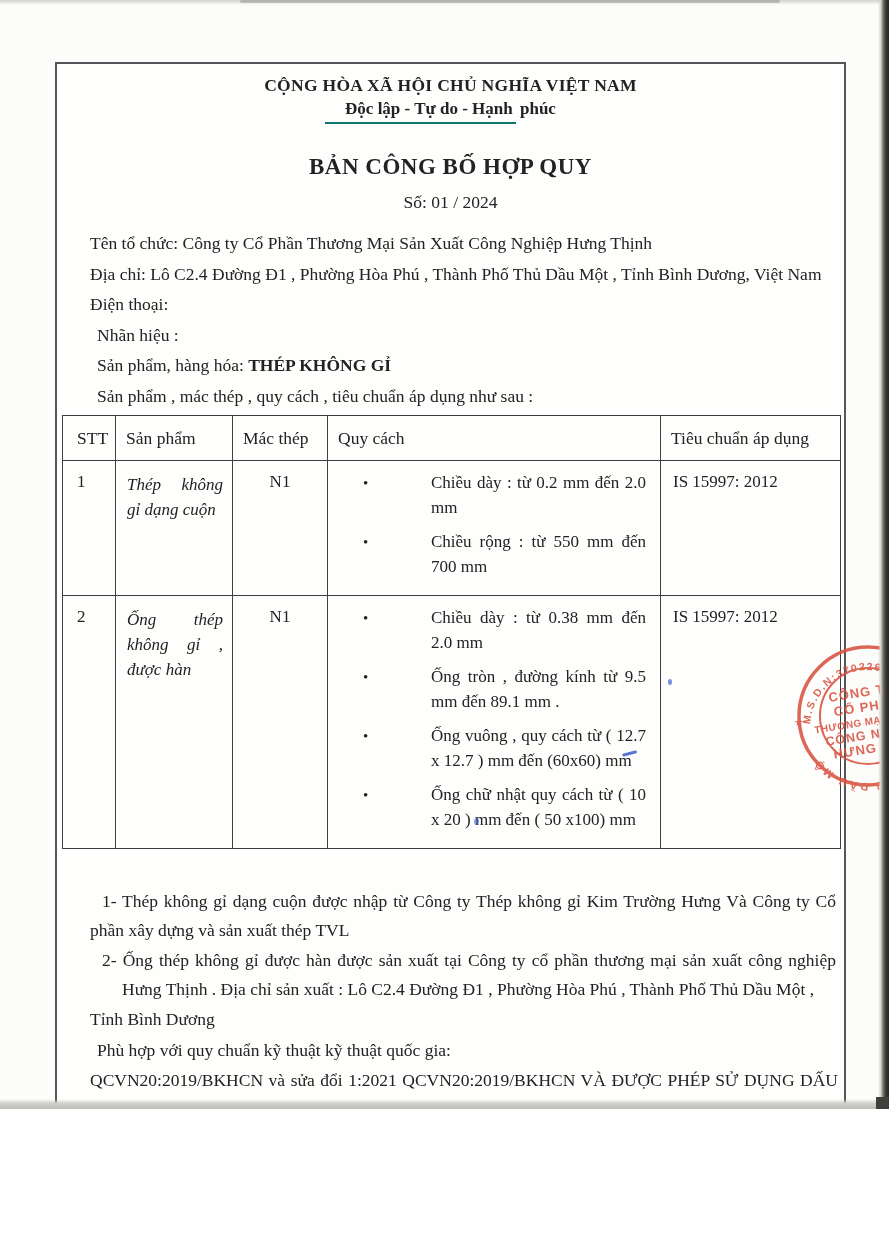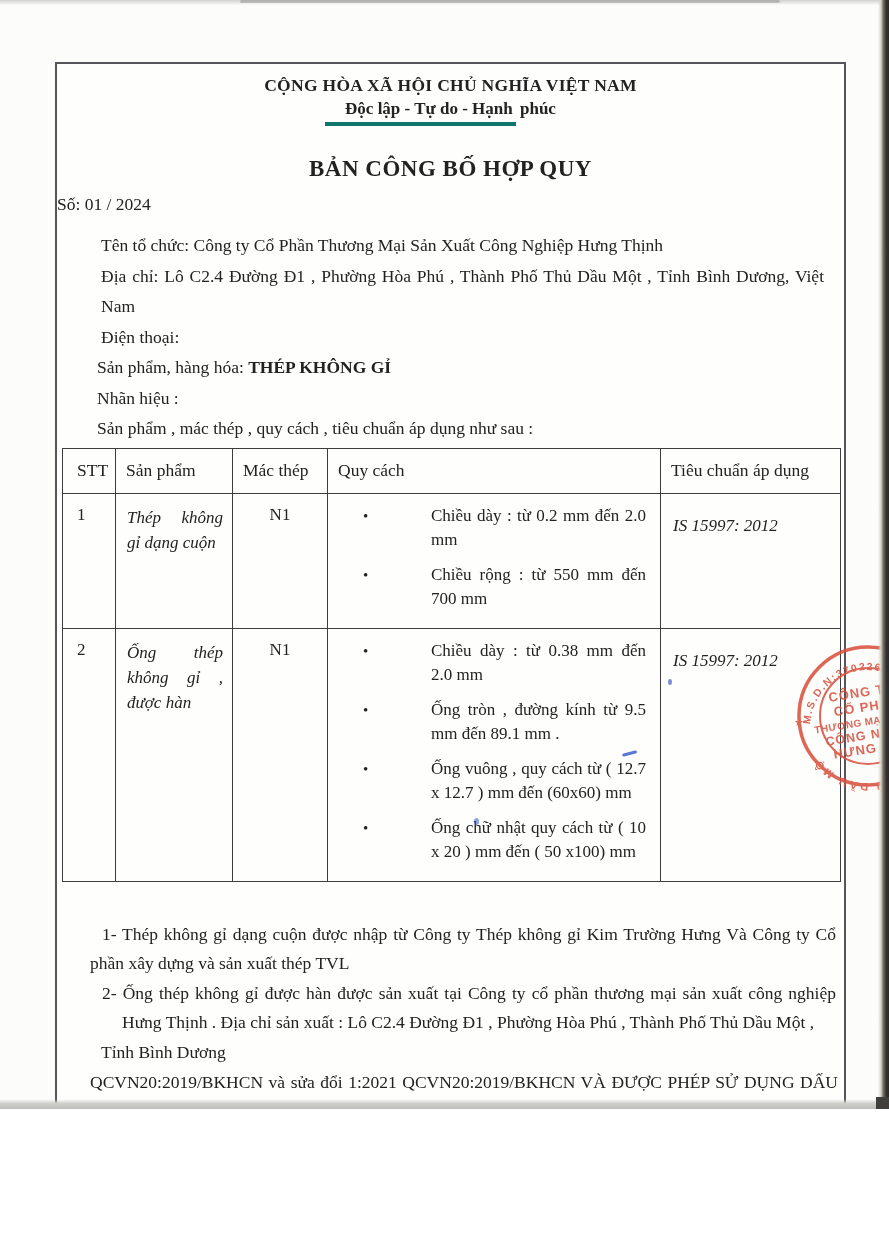--- a/index.html
+++ b/index.html
@@ -12,42 +12,42 @@
   .canvas{position:relative;width:889px;height:1109px;background:#fcfcfb;overflow:hidden;}
 
   
   .page{
     position:absolute;left:55px;top:62px;width:791px;height:1101px;
     border:2px solid #56565a;background:#fefefd;box-sizing:border-box;
   }
 
   .natl{margin-top:10px;text-align:center;font-weight:700;font-size:17.5px;line-height:23px;letter-spacing:.3px;}
   .motto{text-align:center;font-weight:700;font-size:17px;line-height:24px;}
-  .motto-u{display:inline-block;border-bottom:4px solid #0f766e;padding:0 3px 1px 20px;margin-left:-20px;text-align:right;}
+  .motto-u{display:inline-block;border-bottom:2px solid #0f766e;padding:0 3px 1px 20px;margin-left:-20px;text-align:right;}
   .title{margin-top:28px;text-align:center;font-weight:700;font-size:23px;line-height:30px;letter-spacing:.5px;}
-  .docno{margin-top:7px;font-size:17.5px;line-height:26px;}
+  .docno{margin-top:7px;text-align:center;font-size:17.5px;line-height:26px;}
 
   p{margin:0;}
   .ln{font-size:17.5px;line-height:30.5px;}
-  .ml33{margin-left:44px;margin-right:20px;}
+  .ml33{margin-left:33px;margin-right:20px;}
   .ml40{margin-left:40px;margin-right:20px;}
   .first{margin-top:13px;}
   .just{text-align:justify;}
   strong{font-weight:700;}
 
   table{border-collapse:collapse;margin:4px 0 0 5px;width:778px;font-size:17px;table-layout:fixed;}
   th,td{border:1.6px solid #3e3e40;}
   th{font-weight:400;text-align:left;height:40px;padding:2px 10px;font-size:17.5px;vertical-align:middle;}
   th.c-stt,td.c-stt{text-align:left;padding-left:14px;padding-right:2px;}
   td{vertical-align:top;}
   td.c-stt{padding-top:11px;}
   td.c-prod{padding:11px 9px 0 11px;text-align:justify;line-height:25px;font-style:italic;}
   td.c-grade{text-align:center;padding-top:11px;border-radius:30px;}
   td.c-spec{padding:10px 14px 6px 30px;}
-  td.c-std{padding:22px 8px 0 12px;font-style:italic;}
+  td.c-std{padding:11px 8px 0 12px;}
   tr.r1{height:93px;}
   tr.r2{height:238px;}
   ul.spec{list-style:none;margin:0;padding:0;}
   ul.spec li{display:flex;margin-bottom:10px;line-height:24.5px;}
   ul.spec .b{flex:0 0 26px;padding-left:5px;font-size:15px;}
   ul.spec .t{flex:1;text-align:justify;margin-left:42px;}
 
   .note{font-size:17.5px;line-height:29px;text-align:justify;}
   .note1{margin:38px 8px 0 33px;text-indent:12px;}
   .note2{margin:1px 8px 0 45px;padding-left:20px;text-indent:-20px;}
@@ -88,22 +88,22 @@
     <div class="natl">CỘNG HÒA XÃ HỘI CHỦ NGHĨA VIỆT NAM</div>
     <div class="motto"><span class="motto-u">Độc lập - Tự do - Hạnh</span><span> phúc</span></div>
 
     <div class="title">BẢN CÔNG BỐ HỢP QUY</div>
     <div class="docno">Số: 01 / 2024</div>
 
     <p class="ln ml33 first just">Tên tổ chức: Công ty Cổ Phần Thương Mại Sản Xuất Công Nghiệp Hưng Thịnh</p>
     <p class="ln ml33 just">Địa chỉ: Lô C2.4 Đường Đ1 , Phường Hòa Phú , Thành Phố Thủ Dầu Một , Tỉnh Bình Dương, Việt Nam</p>
     <p class="ln ml33">Điện thoại:</p>
 
+    <p class="ln ml40">Nhãn hiệu :</p>
     <p class="ln ml40"><span>Sản phẩm, hàng hóa: </span><strong>THÉP KHÔNG GỈ</strong></p>
-    <p class="ln ml40">Nhãn hiệu :</p>
     <p class="ln ml40">Sản phẩm , mác thép , quy cách , tiêu chuẩn áp dụng như sau :</p>
 
     <table>
       <colgroup>
         <col style="width:53px">
           <col style="width:117px">
           <col style="width:95px">
           <col style="width:333px">
           <col style="width:180px">
       </colgroup>
@@ -160,20 +160,21 @@
             </ul>
           </td>
           <td class="c-std">IS 15997: 2012</td>
         </tr>
       </tbody>
     </table>
 
     <p class="note note1">1- Thép không gỉ dạng cuộn được nhập từ Công ty Thép không gỉ Kim Trường Hưng Và Công ty Cổ phần xây dựng và sản xuất thép TVL</p>
     <p class="note note2">2- Ống thép không gỉ được hàn được sản xuất tại Công ty cổ phần thương mại sản xuất công nghiệp Hưng Thịnh . Địa chỉ sản xuất : Lô C2.4 Đường Đ1 , Phường Hòa Phú , Thành Phố Thủ Dầu Một ,</p>
     <p class="ln ml33">Tỉnh Bình Dương</p>
+    <p class="ln ml40">Phù hợp với quy chuẩn kỹ thuật kỹ thuật quốc gia:</p>
     <p class="reg">QCVN20:2019/BKHCN và sửa đổi 1:2021 QCVN20:2019/BKHCN VÀ ĐƯỢC PHÉP SỬ DỤNG DẤU HỢP QUY ( CR ) -  Quy chuẩn kỹ thuật quốc gia về thép không gỉ</p>
 
   </div>
 
   <svg class="stamp" width="170" height="170" viewBox="0 0 170 170">
     <g color="#d8513f">
       <defs>
         <path id="arcTop" d="M 22 92 A 58 58 0 1 1 138 92"></path>
         <path id="arcBot" d="M 141 86 A 61 61 0 0 1 19 86"></path>
       </defs>

